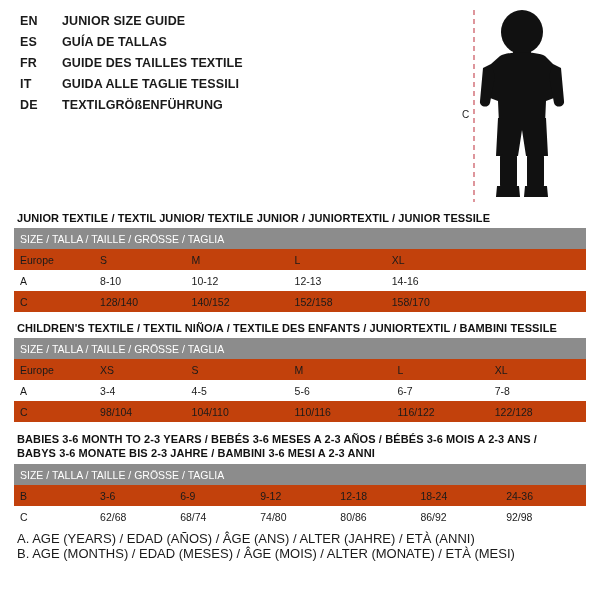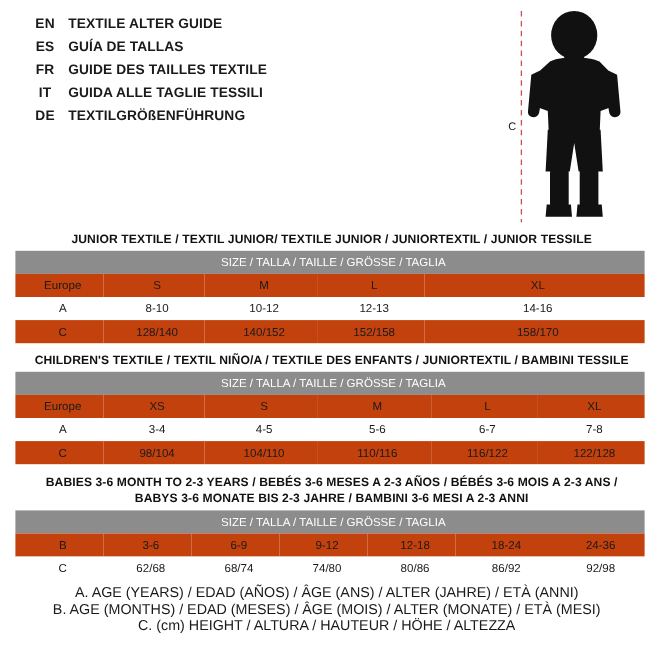--- a/index.html
+++ b/index.html
@@ -12,21 +12,20 @@
     background: #ffffff;
     font-family: "Liberation Sans", sans-serif;
     color: #1a1a1a;
     overflow: hidden;
   }
   .page {
     position: relative;
     width: 481px;
     height: 600px;
     box-sizing: border-box;
-    text-align: center;
   }
 
   
   .header {
     position: absolute;
     top: 14px;
     left: 20px;
     width: 420px;
   }
   .hdr-row {
@@ -116,21 +115,21 @@
   }
 </style>
 </head>
 <body>
 
 <div class="page">
 
   <div class="header">
     <div class="hdr-row">
       <span class="hdr-lang">EN</span>
-      <span class="hdr-text">TEXTILE ALTER GUIDE</span>
+      <span class="hdr-text">JUNIOR SIZE GUIDE</span>
     </div>
     <div class="hdr-row">
       <span class="hdr-lang">ES</span>
       <span class="hdr-text">GUÍA DE TALLAS</span>
     </div>
     <div class="hdr-row">
       <span class="hdr-lang">FR</span>
       <span class="hdr-text">GUIDE DES TAILLES TEXTILE</span>
     </div>
     <div class="hdr-row">
@@ -290,16 +289,15 @@
           <td>92/98</td>
         </tr>
       </tbody>
     </table>
 
   </div>
 
   <div class="legend">
     <div>A. AGE (YEARS) / EDAD (AÑOS) / ÂGE (ANS) / ALTER (JAHRE) / ETÀ (ANNI)</div>
     <div>B. AGE (MONTHS) / EDAD (MESES) / ÂGE (MOIS) / ALTER (MONATE) / ETÀ (MESI)</div>
-    <div>C. (cm) HEIGHT / ALTURA / HAUTEUR / HÖHE / ALTEZZA</div>
   </div>
 
 </div>
 
 </body></html>

